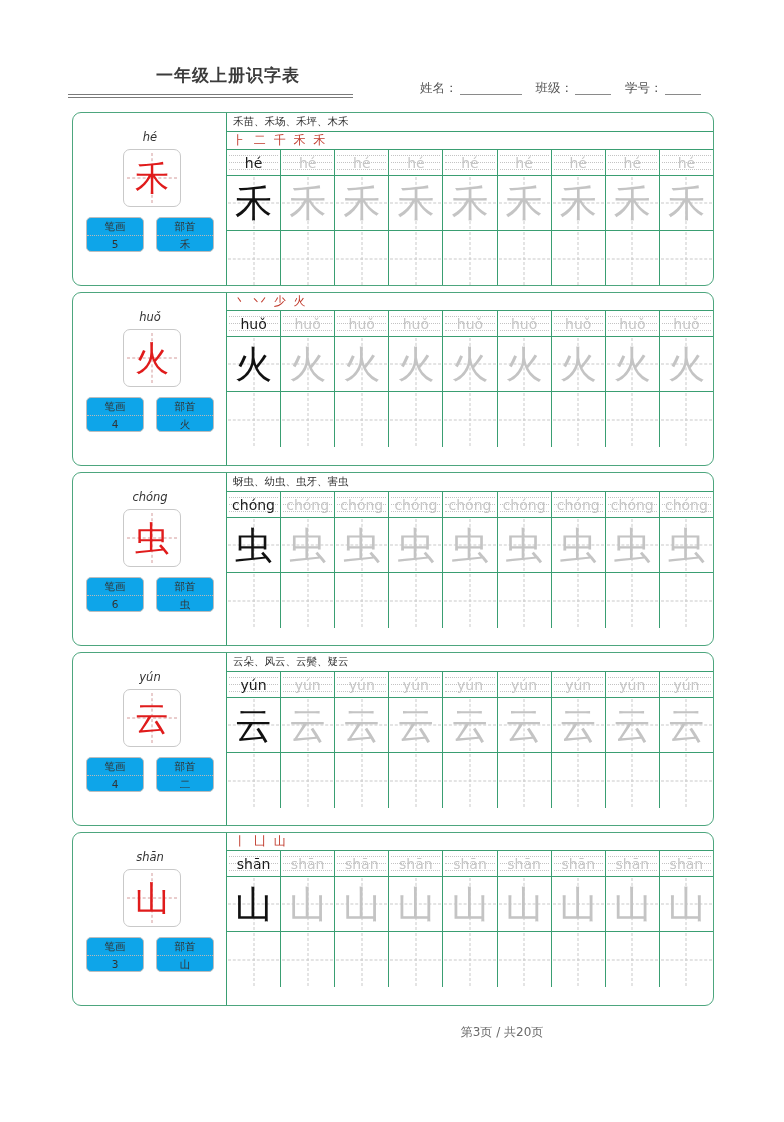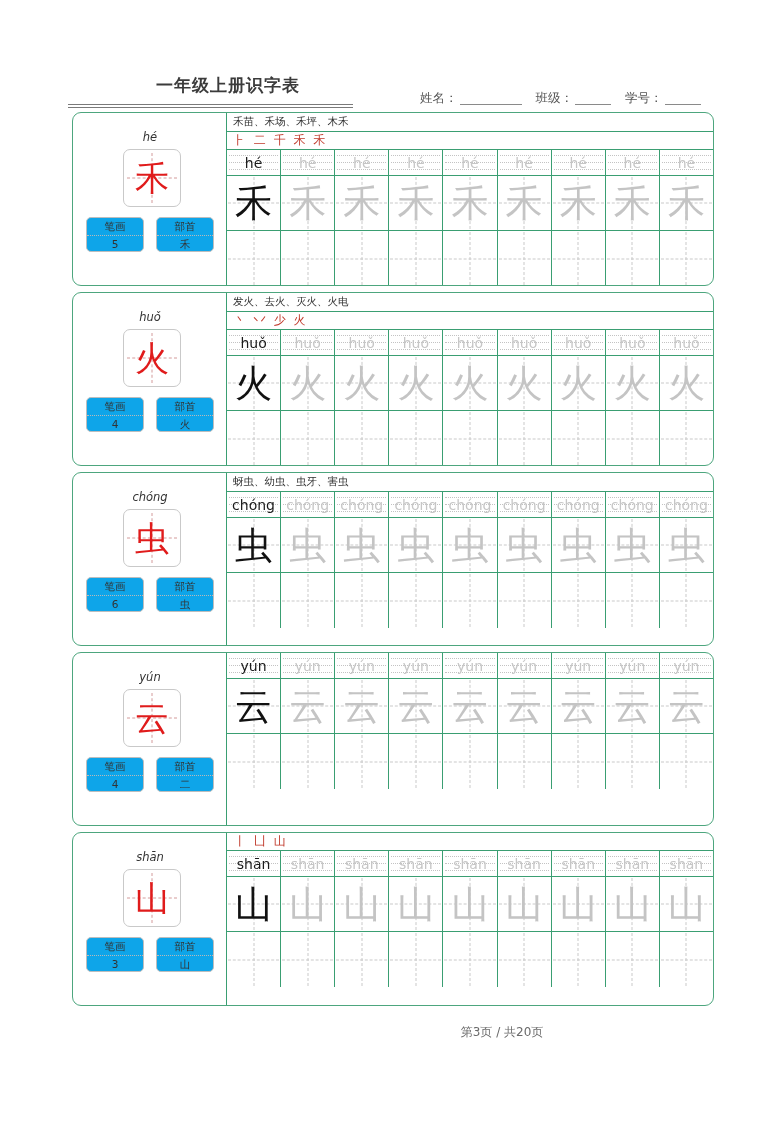--- a/index.html
+++ b/index.html
@@ -12,21 +12,21 @@
     height: 1122px;
     font-family: "Liberation Sans", "DejaVu Sans", sans-serif;
     color: #333;
     position: relative;
     overflow: hidden;
   }
 
   
   .header {
     position: absolute;
-    left: 0; top: 16px;
+    left: 0; top: 6px;
     width: 691px;
     height: 108px;
   }
   .title-wrap {
     position: absolute;
     left: 68px;
     top: 58px;
     width: 320px;
     text-align: center;
   }
@@ -506,21 +506,20 @@
             <div class="meta-title">笔画</div>
             <div class="meta-value">4</div>
           </div>
           <div class="meta-box">
             <div class="meta-title">部首</div>
             <div class="meta-value">火</div>
           </div>
         </div>
       </div>
       <div class="practice">
-        <div class="words-row">发火、去火、灭火、火电</div>
         <div class="stroke-row">丶 丷 少 火</div>
         <div class="grid-row pinyin-row">
           <div class="cell">
             <div class="pl a"></div>
             <div class="pl b"></div>
             <div class="pl c"></div>
             <div class="pinyin-text dark">huǒ</div>
           </div>
           <div class="cell">
             <div class="pl a"></div>
@@ -835,20 +834,21 @@
             <div class="meta-title">笔画</div>
             <div class="meta-value">4</div>
           </div>
           <div class="meta-box">
             <div class="meta-title">部首</div>
             <div class="meta-value">二</div>
           </div>
         </div>
       </div>
       <div class="practice">
+        <div class="words-row">云朵、风云、云鬓、疑云</div>
         <div class="grid-row pinyin-row">
           <div class="cell">
             <div class="pl a"></div>
             <div class="pl b"></div>
             <div class="pl c"></div>
             <div class="pinyin-text dark">yún</div>
           </div>
           <div class="cell">
             <div class="pl a"></div>
             <div class="pl b"></div>

